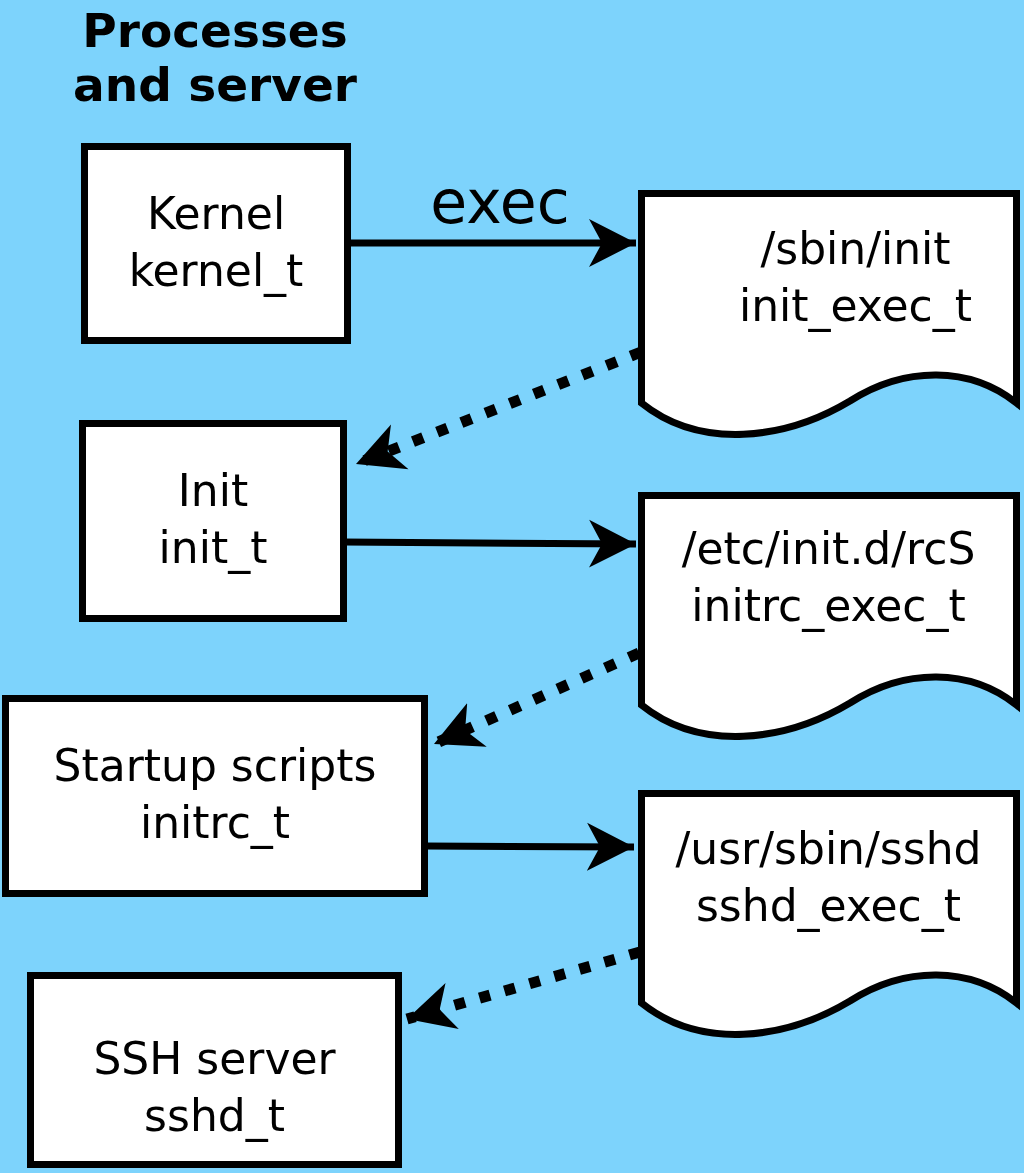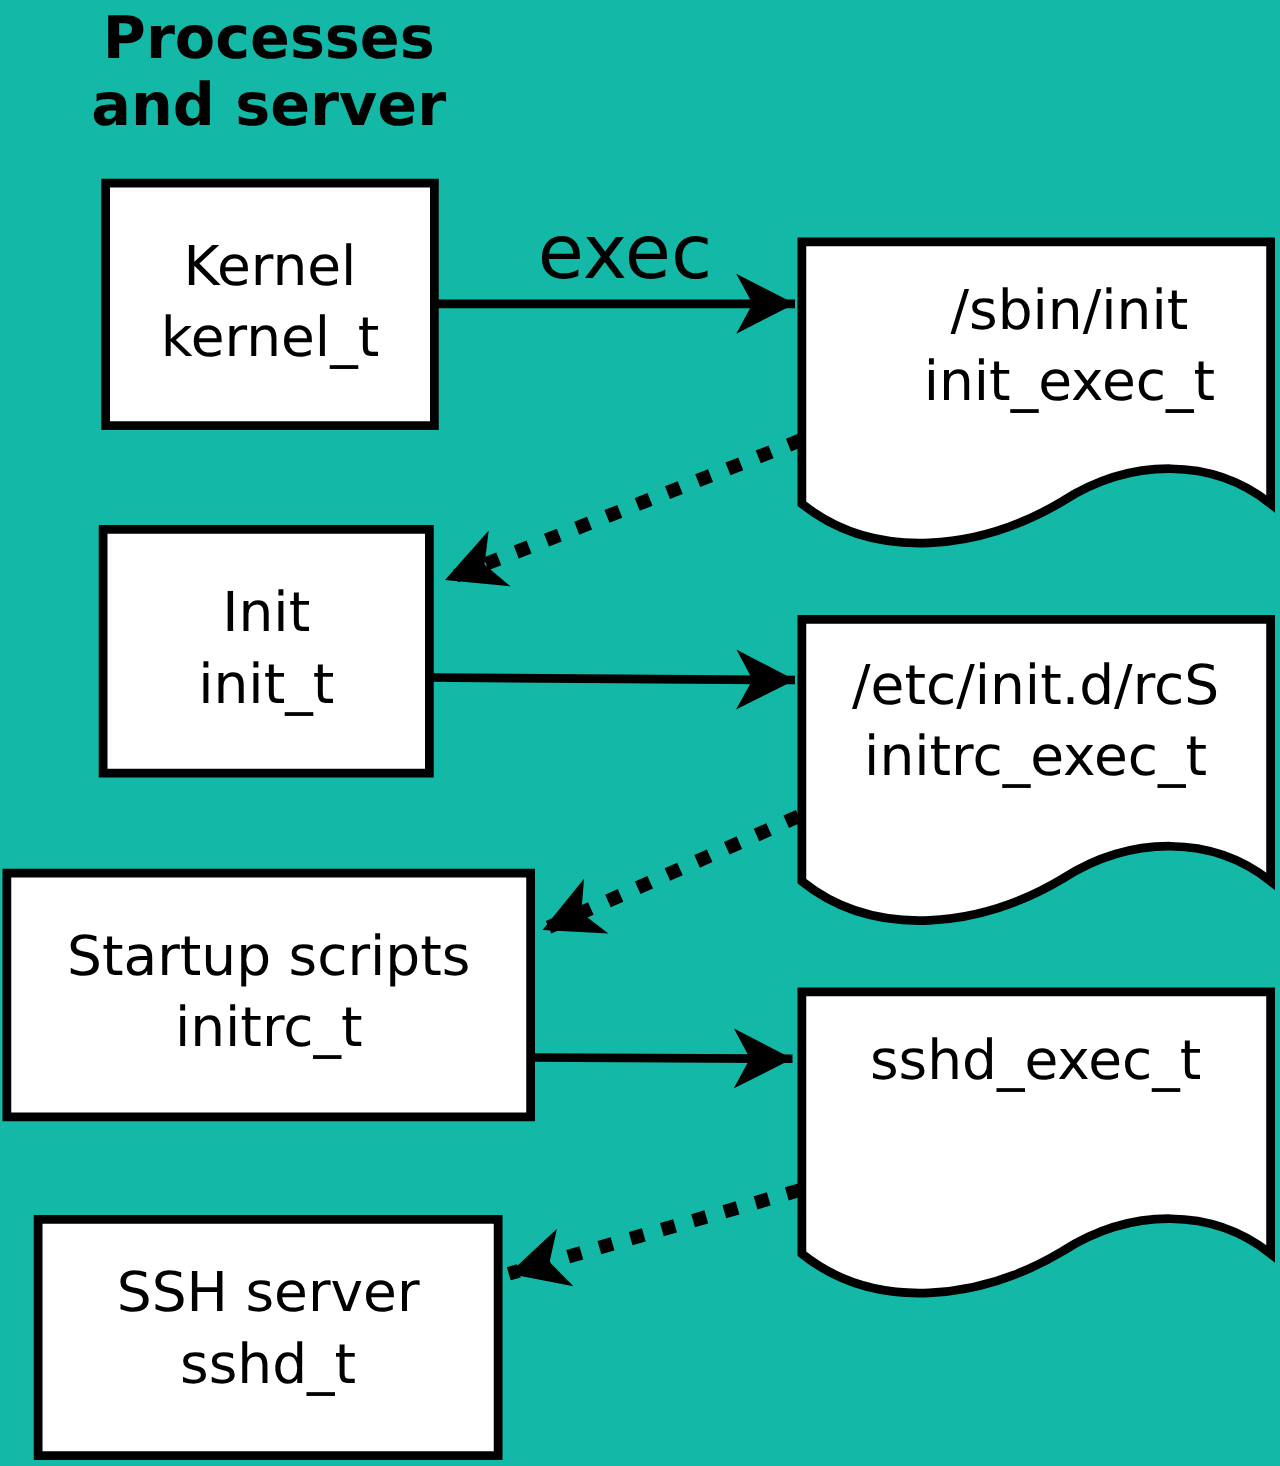--- a/index.html
+++ b/index.html
@@ -4,21 +4,21 @@
 <style>
   html, body {
     margin: 0;
     padding: 0;
     background: #ffffff;
   }
   .canvas {
     position: relative;
     width: 1024px;
     height: 1173px;
-    background: #14b8a6;
+    background: #7dd3fc;
     color: #000000;
     font-family: "DejaVu Sans", "Liberation Sans", sans-serif;
     overflow: hidden;
   }
   svg.overlay {
     position: absolute;
     left: 0;
     top: 0;
     z-index: 1;
   }
@@ -86,30 +86,31 @@
     <span>kernel_t</span>
   </div>
   <div class="label node-label" style="left:82px; top:462px; width:262px;">
     <span>Init</span>
     <span>init_t</span>
   </div>
   <div class="label node-label" style="left:5px; top:737px; width:420px;">
     <span>Startup scripts</span>
     <span>initrc_t</span>
   </div>
-  <div class="label node-label" style="left:30px; top:1006px; width:369px;">
+  <div class="label node-label" style="left:30px; top:1030px; width:369px;">
     <span>SSH server</span>
     <span>sshd_t</span>
   </div>
 
   <div class="label node-label" style="left:667px; top:220px; width:377px;">
     <span>/sbin/init</span>
     <span>init_exec_t</span>
   </div>
   <div class="label node-label" style="left:640px; top:520px; width:377px;">
     <span>/etc/init.d/rcS</span>
     <span>initrc_exec_t</span>
   </div>
   <div class="label node-label" style="left:640px; top:820px; width:377px;">
+    <span>/usr/sbin/sshd</span>
     <span>sshd_exec_t</span>
   </div>
 
 </div>
 
 </body></html>

